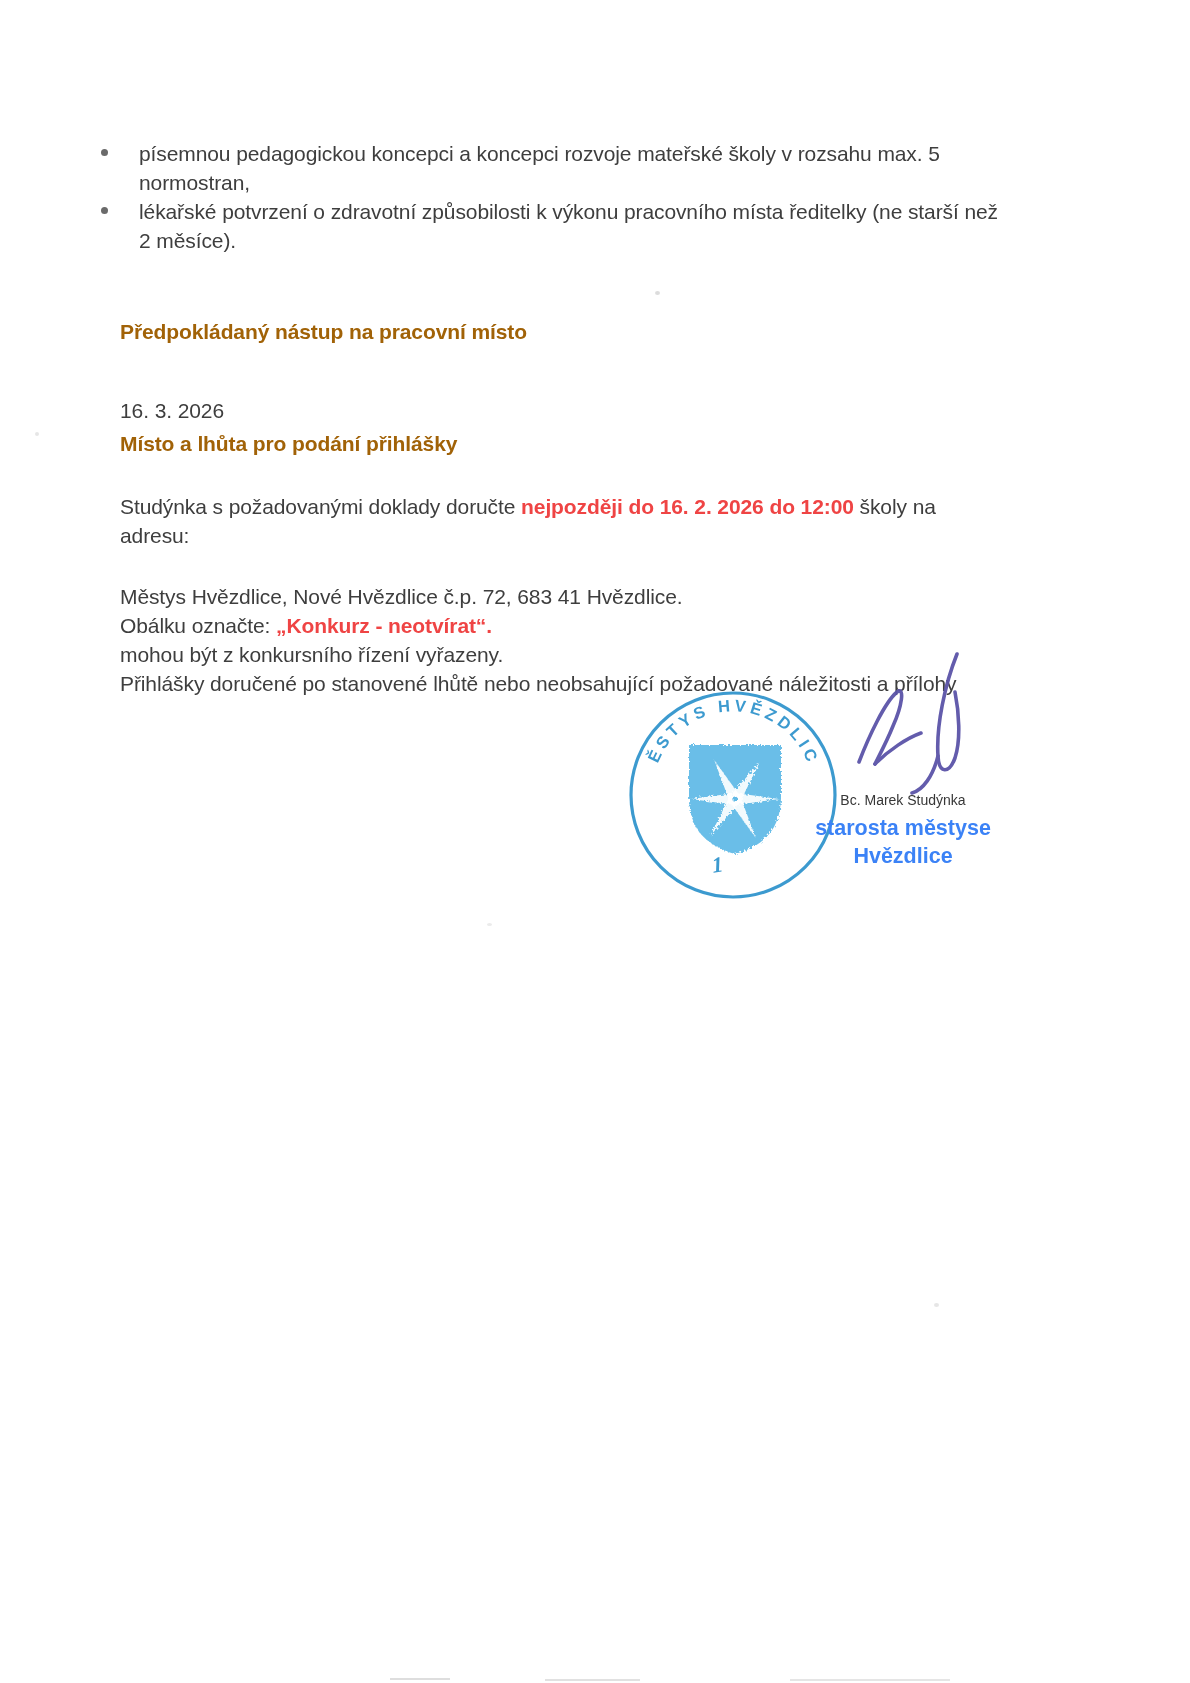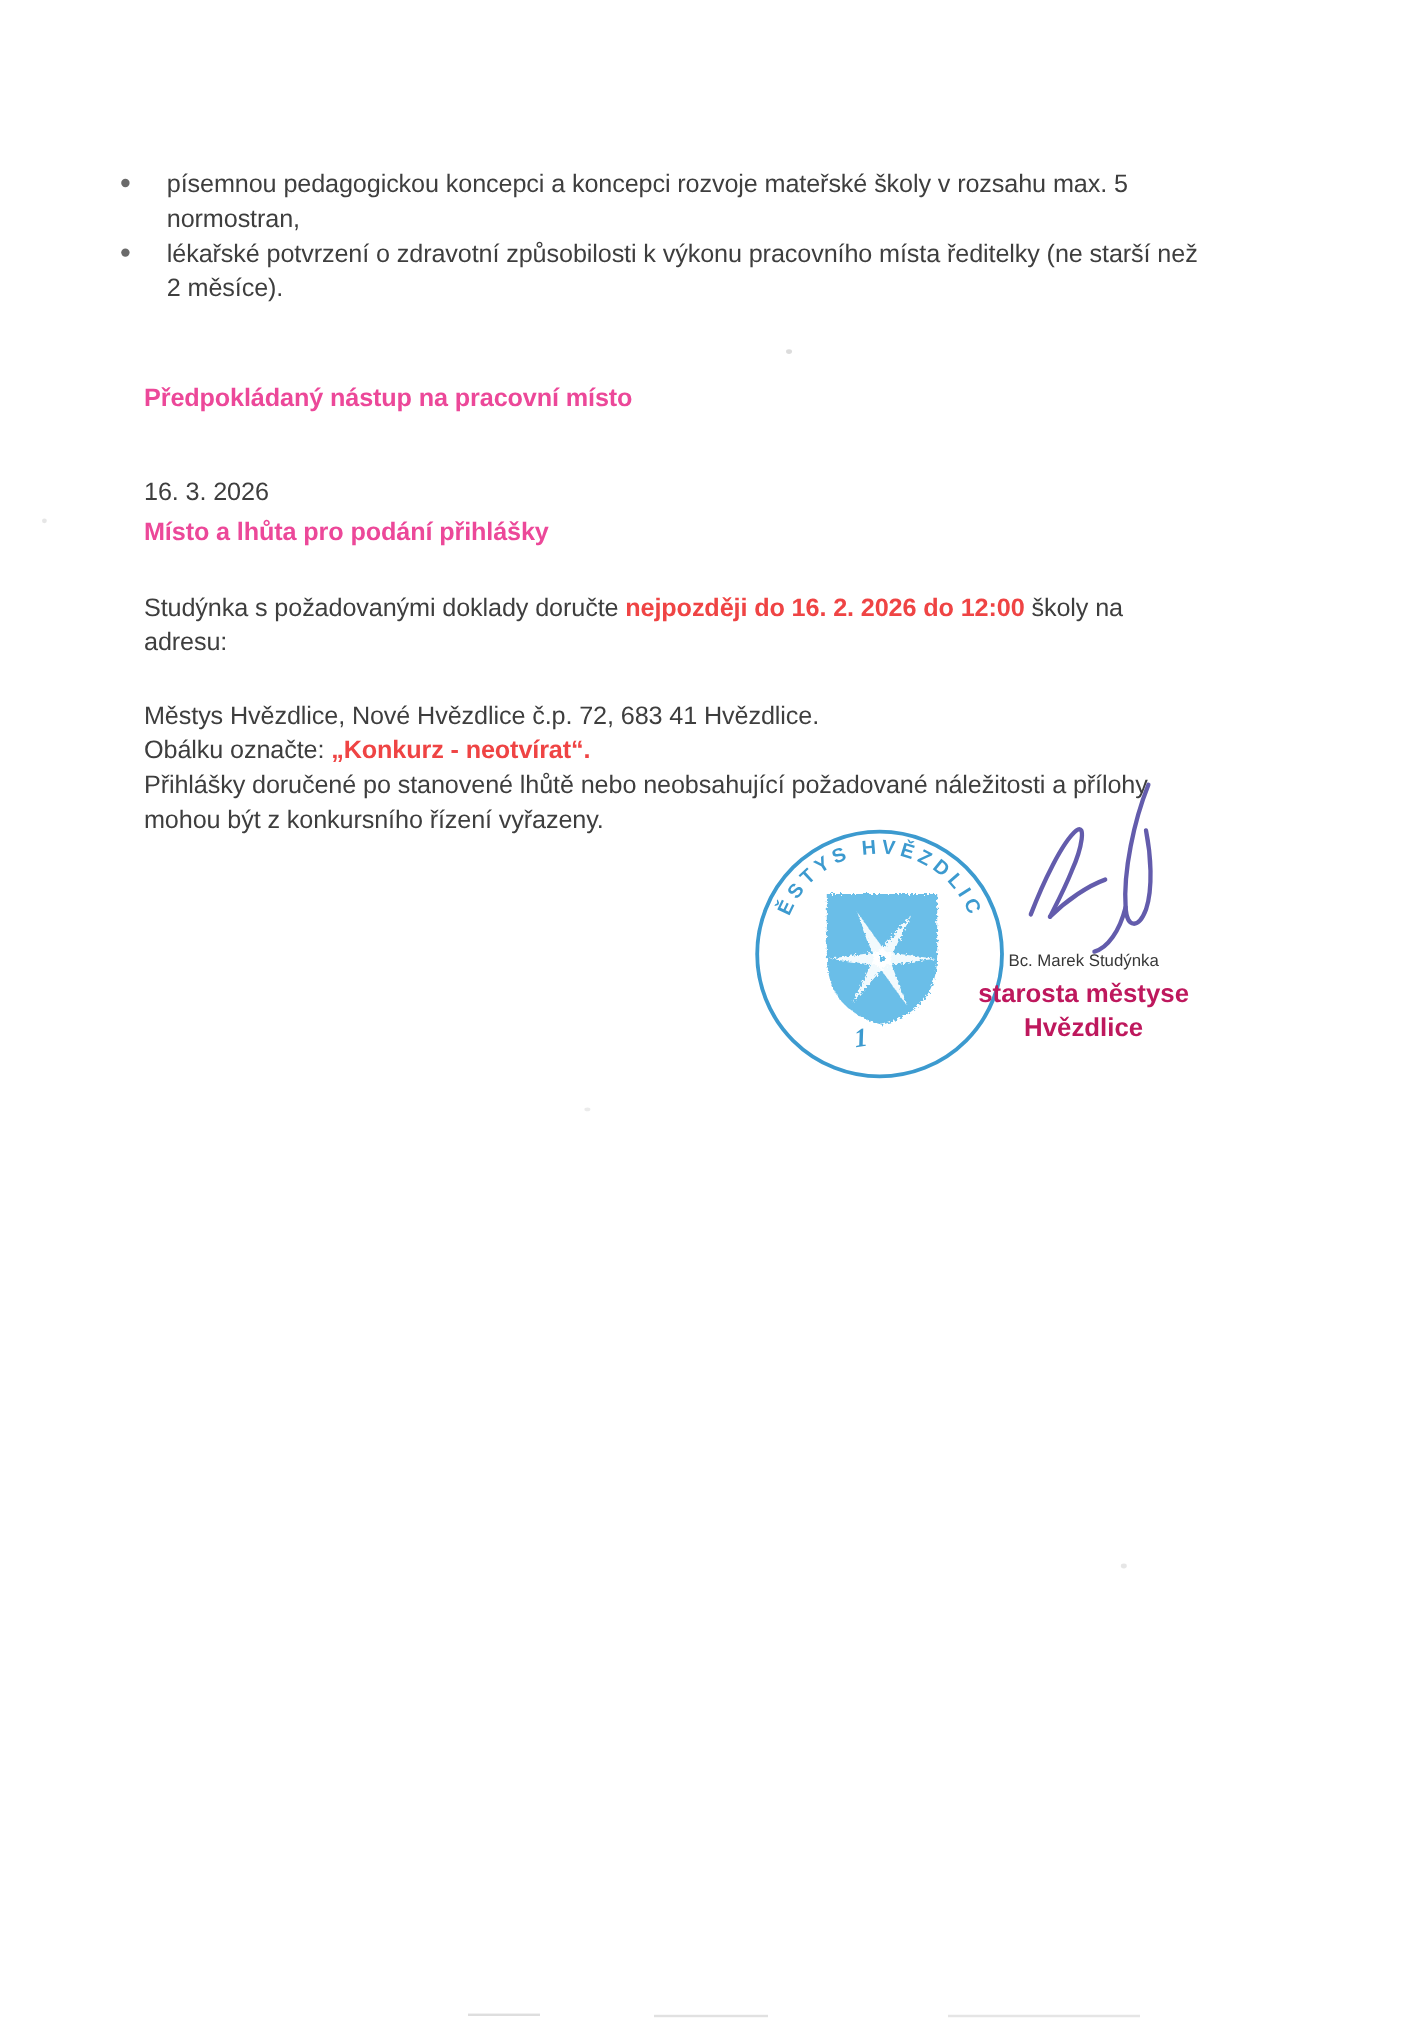--- a/index.html
+++ b/index.html
@@ -4,32 +4,32 @@
 <style>
   html,body{margin:0;padding:0;}
   body{
     width:1190px;height:1683px;position:relative;background:#ffffff;
     font-family:"Liberation Sans","DejaVu Sans",sans-serif;
     color:#3e3e3e;overflow:hidden;
   }
   .abs{position:absolute;}
   .txt{font-size:21px;line-height:29px;letter-spacing:-0.1px;color:#3e3e3e;}
   .bold{font-weight:700;color:#ef4444;}
-  .heading{font-size:21px;font-weight:700;color:#ec4899;letter-spacing:-0.1px;}
+  .heading{font-size:21px;font-weight:700;color:#a16207;letter-spacing:-0.1px;}
   
   .bullets{left:101px;top:139px;width:900px;}
   .bullet-row{display:flex;align-items:flex-start;gap:18px;}
   .bullet-dot{flex:0 0 auto;width:7px;height:7px;border-radius:50%;
     background:#6a6a6a;margin:10px 13px 0 0;}
   .bullet-lines{flex:1;}
   .line{display:block;}
   
   .sig-block{left:772px;top:786px;width:262px;text-align:center;}
   .sig-name{font-size:14px;font-weight:400;color:#373737;line-height:28px;}
-  .sig-title{font-size:21.5px;font-weight:700;color:#be185d;line-height:28px;}
+  .sig-title{font-size:21.5px;font-weight:700;color:#3b82f6;line-height:28px;}
   .stamp-wrap{left:626px;top:688px;width:214px;height:214px;opacity:.93;}
   .signature-wrap{left:845px;top:640px;width:160px;height:160px;}
   .speck{background:#9a9a9a;border-radius:50%;}
   .edge-mark{background:#b5b5b5;height:2px;}
 </style>
 </head>
 <body>
 
 <div class="abs bullets">
   <div class="bullet-row txt">
@@ -54,22 +54,22 @@
 <div class="abs heading" style="left:120px;top:432px;">Místo a lhůta pro podání přihlášky</div>
 
 <div class="abs txt" style="left:120px;top:492px;width:900px;">
   <span class="line"><span>Studýnka s požadovanými doklady doručte </span><span class="bold">nejpozději do 16. 2. 2026 do 12:00</span><span> školy na</span></span>
   <span class="line">adresu:</span>
 </div>
 
 <div class="abs txt" style="left:120px;top:582px;width:920px;">
   <span class="line">Městys Hvězdlice, Nové Hvězdlice č.p. 72, 683 41 Hvězdlice.</span>
   <span class="line"><span>Obálku označte: </span><span class="bold">„Konkurz - neotvírat“.</span></span>
+  <span class="line">mohou být z konkursního řízení vyřazeny.</span>
   <span class="line">Přihlášky doručené po stanovené lhůtě nebo neobsahující požadované náležitosti a přílohy</span>
-  <span class="line">mohou být z konkursního řízení vyřazeny.</span>
 </div>
 
 <div class="abs stamp-wrap">
   <svg width="214" height="214" viewBox="0 0 214 214">
     <defs>
       <path id="arcTop" d="M 29.5 83.6 A 80 80 0 0 1 184.5 83.6" fill="none"></path>
       <filter id="rough" x="-10%" y="-10%" width="120%" height="120%">
         <feTurbulence type="fractalNoise" baseFrequency="0.45" numOctaves="2" result="t"></feTurbulence>
         <feDisplacementMap in="SourceGraphic" in2="t" scale="5"></feDisplacementMap>
       </filter>

